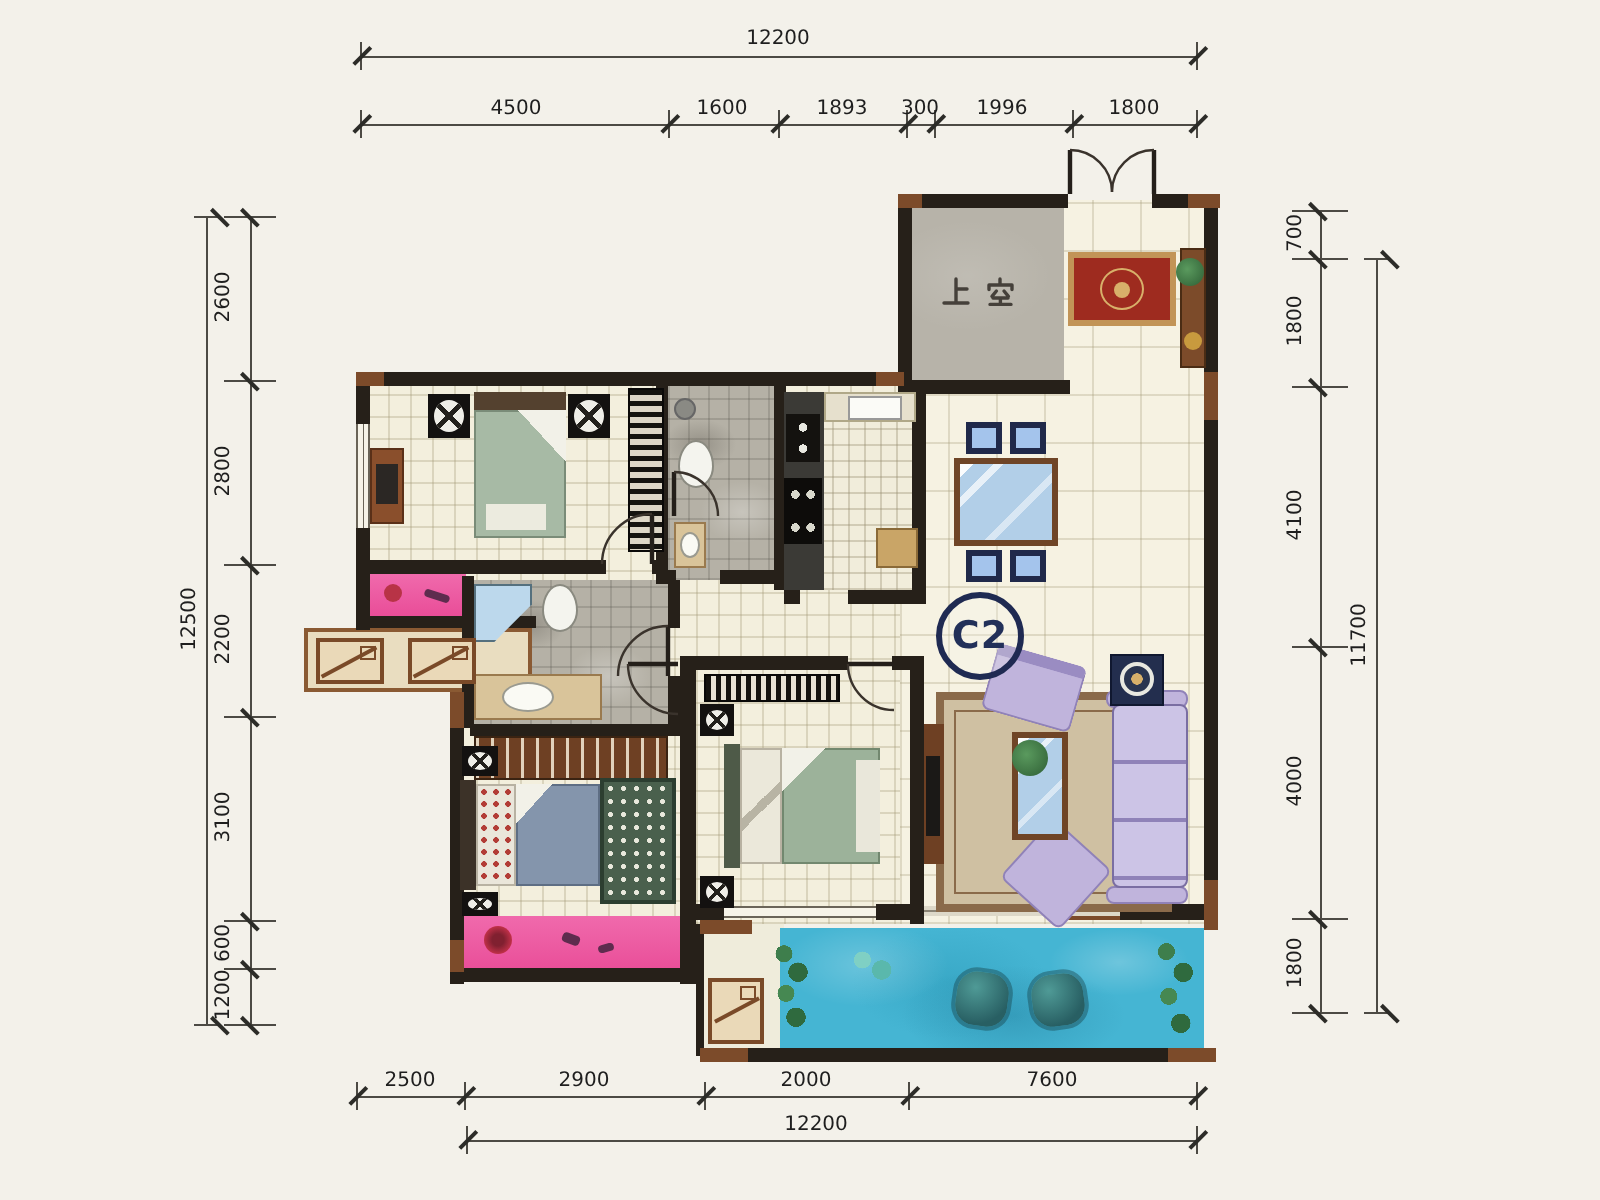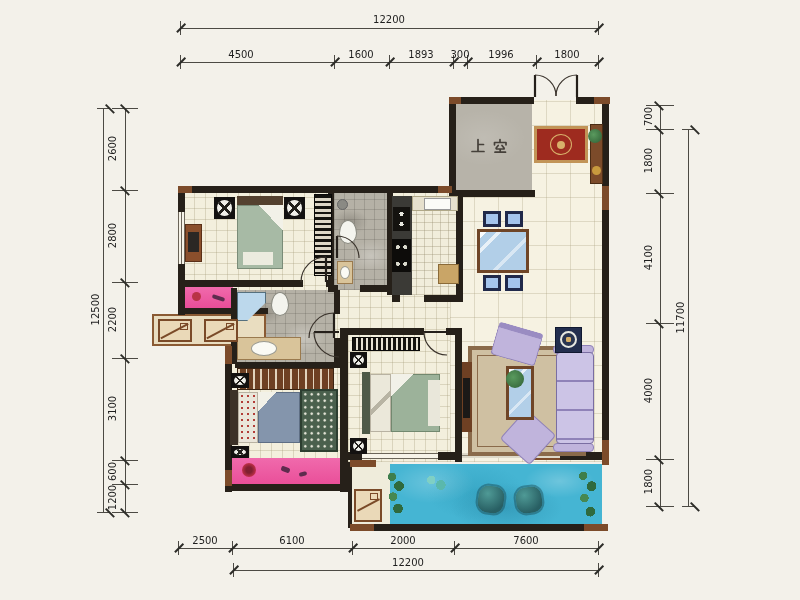--- a/index.html
+++ b/index.html
@@ -260,48 +260,49 @@
       <g transform="translate(470,138)">
         <path d="M8,1.5 V13 M8.2,6.5 H13.5 M2,13.5 H14"></path>
       </g>
       <g transform="translate(492,138)">
         <path d="M2.5,4.5 H14 M8,1.5 V4.5 M2.5,4.5 V6.8 M14,4.5 V6.8 M6.2,7.5 L4,10.2 M10,7.5 L12.2,10.2 M4.5,11 H12 M8.2,11 V14 M3,14.2 H13.5"></path>
       </g>
     </g>
   </svg>
   <span class="sr">上空</span>
 
+  <div class="p badge" style="left:468px;top:296px;width:44px;height:44px">C2</div>
 
   <i class="p dl" style="left:180px;top:28px;width:418px;height:1px"></i>
   <i class="p tkv" style="left:180px;top:21px"></i>
   <i class="p tkv" style="left:598px;top:21px"></i>
   <b class="p dnum" style="left:367px;top:14px;width:44px;font-weight:normal">12200</b>
   <i class="p dl" style="left:180px;top:62px;width:418px;height:1px"></i>
   <i class="p tkv" style="left:180px;top:55px"></i>
   <i class="p tkv" style="left:334px;top:55px"></i>
   <i class="p tkv" style="left:389px;top:55px"></i>
   <i class="p tkv" style="left:453px;top:55px"></i>
   <i class="p tkv" style="left:467px;top:55px"></i>
   <i class="p tkv" style="left:536px;top:55px"></i>
   <i class="p tkv" style="left:598px;top:55px"></i>
-  <b class="p dnum" style="left:219px;top:49px;width:44px;font-weight:normal">4500</b>
+  <b class="p dnum" style="left:236px;top:49px;width:44px;font-weight:normal">4500</b>
   <b class="p dnum" style="left:339px;top:49px;width:44px;font-weight:normal">1600</b>
   <b class="p dnum" style="left:399px;top:49px;width:44px;font-weight:normal">1893</b>
   <b class="p dnum" style="left:445px;top:49px;width:30px;font-weight:normal">300</b>
   <b class="p dnum" style="left:479px;top:49px;width:44px;font-weight:normal">1996</b>
   <b class="p dnum" style="left:545px;top:49px;width:44px;font-weight:normal">1800</b>
 
   <i class="p dl" style="left:178px;top:548px;width:420px;height:1px"></i>
   <i class="p tkv" style="left:178px;top:541px"></i>
   <i class="p tkv" style="left:232px;top:541px"></i>
   <i class="p tkv" style="left:352px;top:541px"></i>
   <i class="p tkv" style="left:454px;top:541px"></i>
   <i class="p tkv" style="left:598px;top:541px"></i>
   <b class="p dnum" style="left:183px;top:535px;width:44px;font-weight:normal">2500</b>
-  <b class="p dnum" style="left:270px;top:535px;width:44px;font-weight:normal">6100</b>
+  <b class="p dnum" style="left:270px;top:535px;width:44px;font-weight:normal">2900</b>
   <b class="p dnum" style="left:381px;top:535px;width:44px;font-weight:normal">2000</b>
   <b class="p dnum" style="left:504px;top:535px;width:44px;font-weight:normal">7600</b>
   <i class="p dl" style="left:233px;top:570px;width:365px;height:1px"></i>
   <i class="p tkv" style="left:233px;top:563px"></i>
   <i class="p tkv" style="left:598px;top:563px"></i>
   <b class="p dnum" style="left:386px;top:557px;width:44px;font-weight:normal">12200</b>
 
   <i class="p dl" style="left:103px;top:108px;width:1px;height:404px"></i>
   <i class="p tkh" style="left:97px;top:108px;width:12px"></i>
   <i class="p tkh" style="left:97px;top:512px;width:12px"></i>

